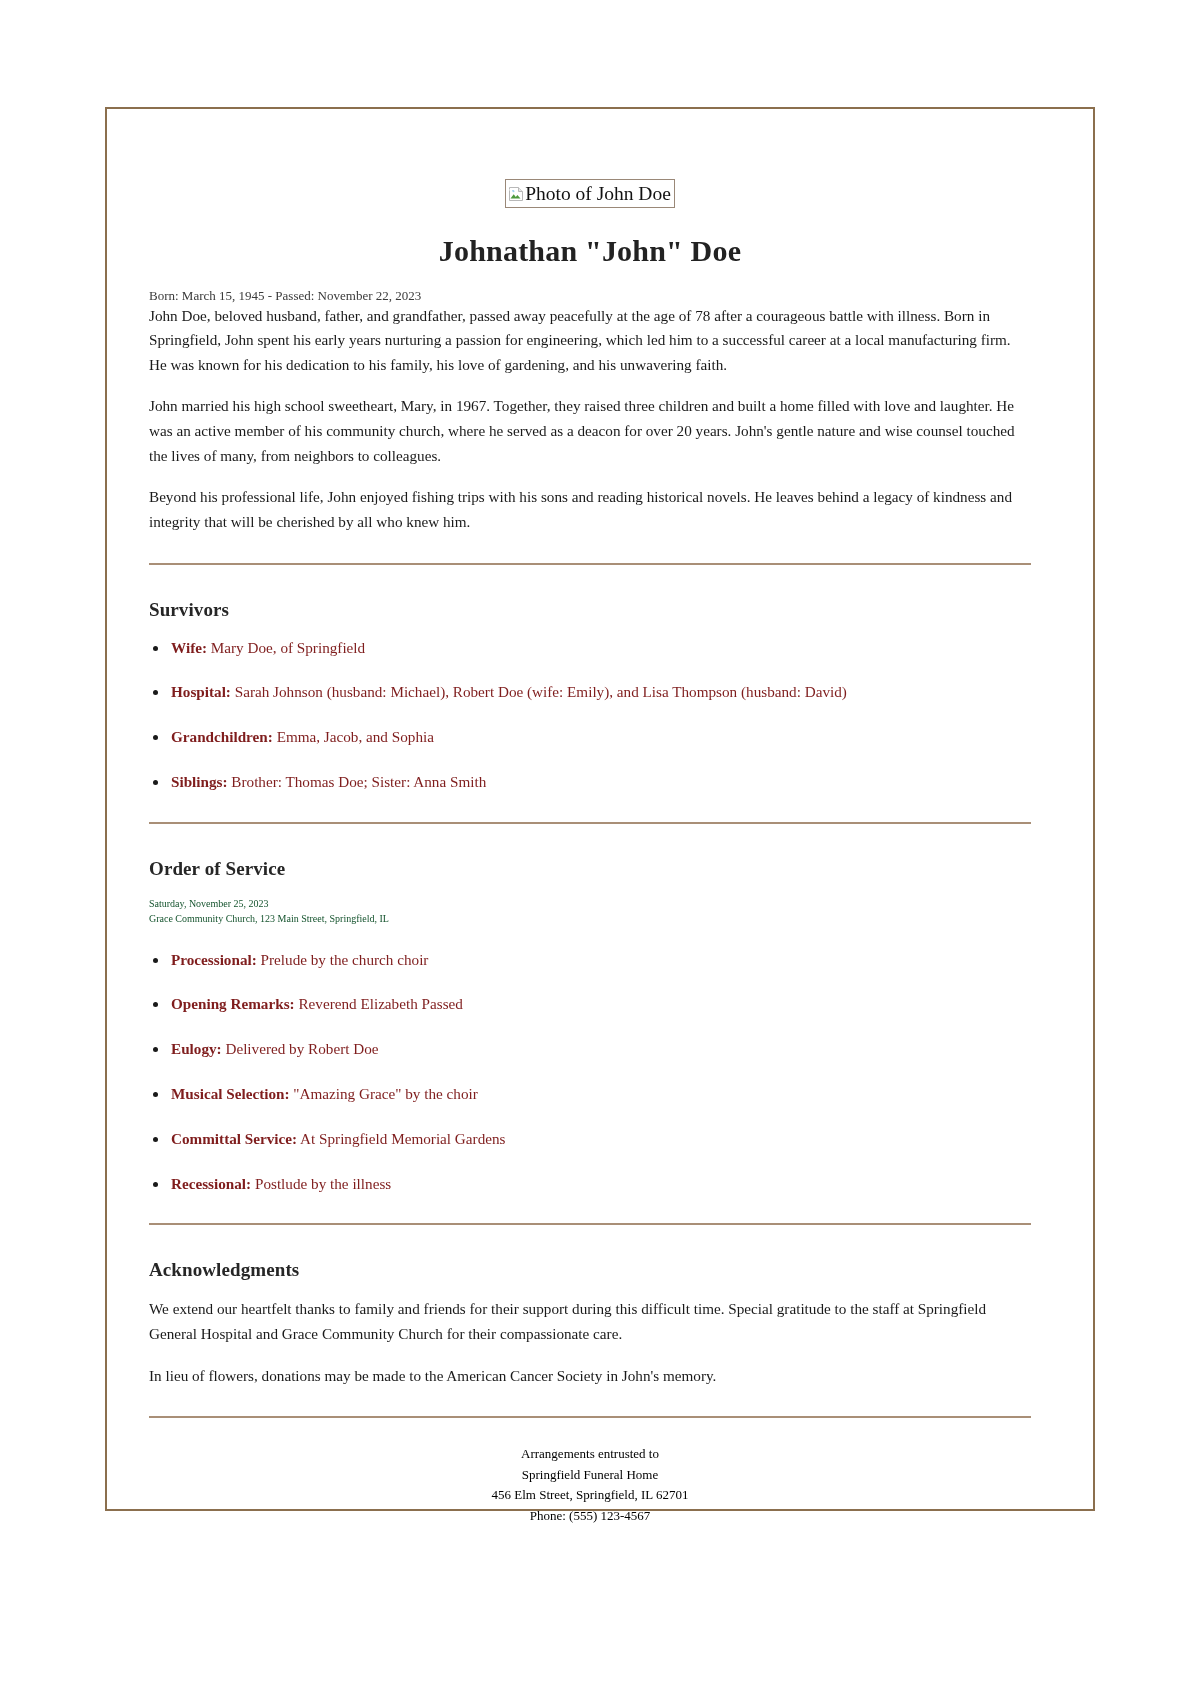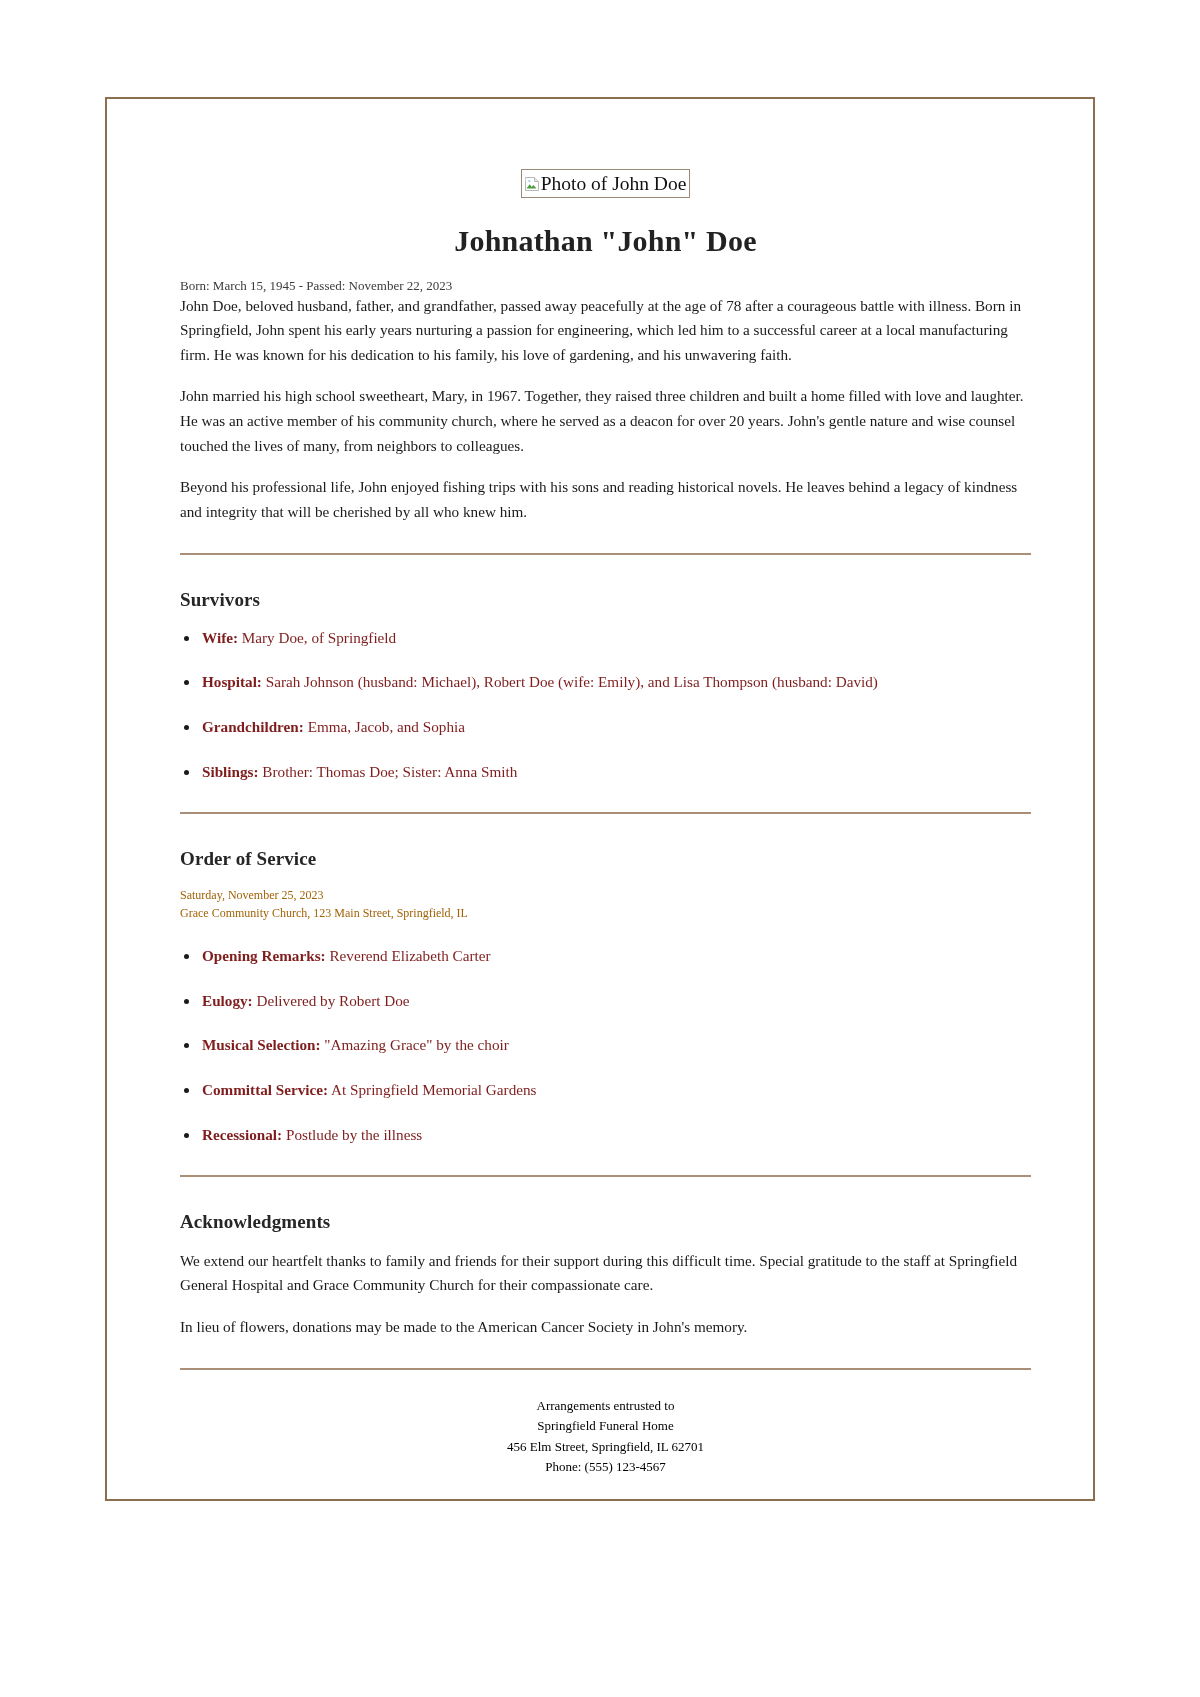--- a/index.html
+++ b/index.html
@@ -11,27 +11,27 @@
     height: 1697px;
     background: #ffffff;
     font-family: "Liberation Serif", "DejaVu Serif", serif;
     color: #1c1c1c;
     -webkit-font-smoothing: antialiased;
   }
 
   .page {
     position: absolute;
     left: 105px;
-    top: 97px;
+    top: 107px;
     width: 990px;
     height: 1404px;
     box-sizing: border-box;
     border: 2px solid #8b6f4e;
     background: #ffffff;
-    padding: 48px 62px 40px 73px;
+    padding: 48px 62px 40px 42px;
   }
 
   .inner {
     width: 100%;
   }
 
   
   .photo-wrap {
     text-align: center;
     margin-top: 22px;
@@ -132,23 +132,23 @@
     height: 5px;
     border-radius: 50%;
     background: #1a1a1a;
   }
   .li-label {
     font-weight: bold;
   }
 
   
   .service-meta {
-    font-size: 12px;
+    font-size: 10px;
     line-height: 1.55;
-    color: #a16207;
+    color: #14532d;
     margin: 0 0 22px 0;
   }
   .service-meta span { display: block; }
 
   
   .footer {
     text-align: center;
     font-size: 13px;
     line-height: 1.58;
     color: #000000;
@@ -195,21 +195,22 @@
     </ul>
 
     <hr class="divider">
 
     <h2 class="section-heading">Order of Service</h2>
     <div class="service-meta">
       <span>Saturday, November 25, 2023</span>
       <span>Grace Community Church, 123 Main Street, Springfield, IL</span>
     </div>
     <ul class="doc-list">
-      <li><span class="li-label">Opening Remarks:</span> <span>Reverend Elizabeth Carter</span></li>
+      <li><span class="li-label">Processional:</span> <span>Prelude by the church choir</span></li>
+      <li><span class="li-label">Opening Remarks:</span> <span>Reverend Elizabeth Passed</span></li>
       <li><span class="li-label">Eulogy:</span> <span>Delivered by Robert Doe</span></li>
       <li><span class="li-label">Musical Selection:</span> <span>"Amazing Grace" by the choir</span></li>
       <li><span class="li-label">Committal Service:</span> <span>At Springfield Memorial Gardens</span></li>
       <li><span class="li-label">Recessional:</span> <span>Postlude by the illness</span></li>
     </ul>
 
     <hr class="divider">
 
     <h2 class="section-heading">Acknowledgments</h2>
     <p class="body-par">We extend our heartfelt thanks to family and friends for their support during this difficult time. Special gratitude to the staff at Springfield General Hospital and Grace Community Church for their compassionate care.</p>

